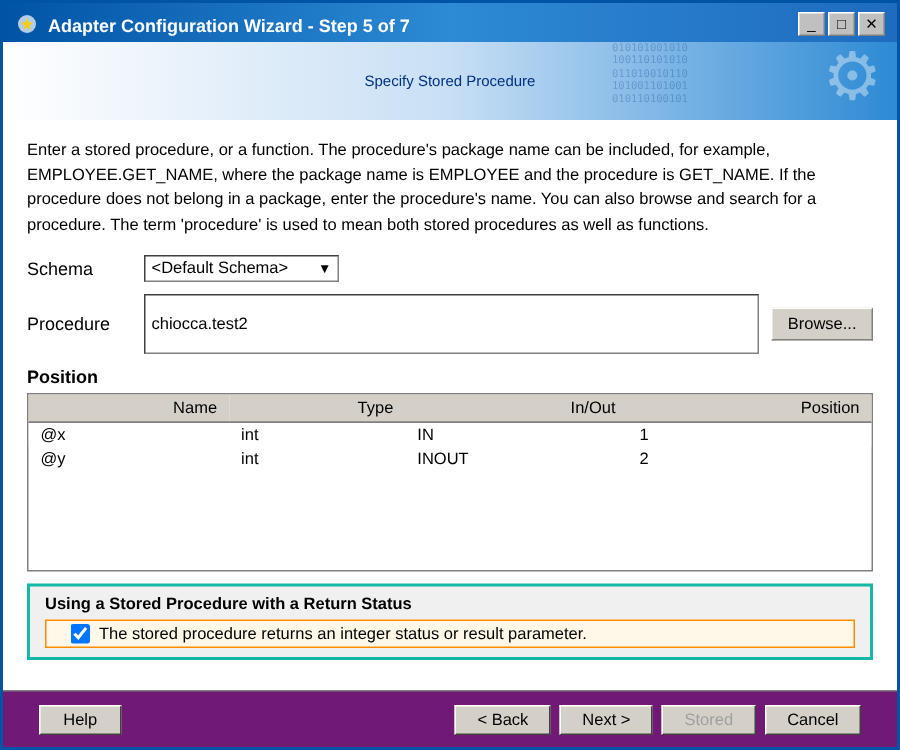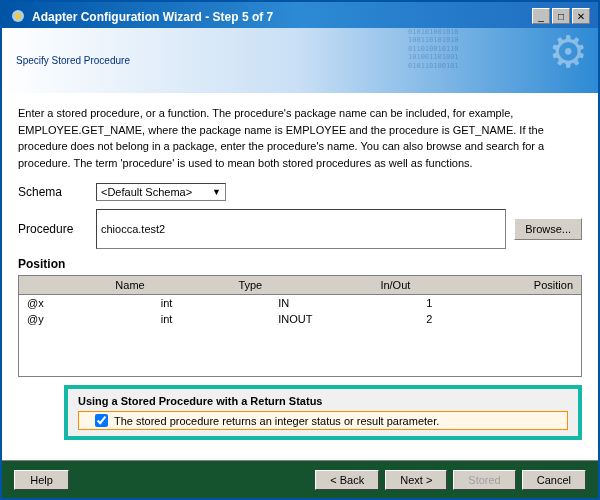--- a/index.html
+++ b/index.html
@@ -60,27 +60,28 @@
       font-size: 10px;
       display: flex;
       align-items: center;
       justify-content: center;
       cursor: pointer;
       color: #000;
     }
 
     .header-banner {
       background: linear-gradient(to right, #ffffff, #c8dff5, #2d8ad4);
-      height: 65px;
+      height: 52px;
       display: flex;
       align-items: center;
       padding: 0 14px;
       flex-shrink: 0;
       position: relative;
       overflow: hidden;
+      justify-content: center;
     }
 
     .header-title {
       font-size: 10px;
       font-weight: normal;
       color: #003080;
       z-index: 1;
     }
 
     .header-gear {
@@ -202,25 +203,24 @@
       padding: 2px 8px;
       vertical-align: top;
     }
 
     .args-table tr:nth-child(odd) td {
       background: #fff;
     }
 
     .return-status-section {
       background: #f0f0f0;
-      border: 4px solid #14b8a6;
+      border: 2px solid #14b8a6;
       padding: 6px 10px;
       margin-bottom: 8px;
       flex-shrink: 0;
-      margin-left: 46px;
     }
 
     .return-status-title {
       font-size: 11px;
       font-weight: bold;
       color: #000;
       margin-bottom: 4px;
     }
 
     .checkbox-highlight {
@@ -231,23 +231,23 @@
       background: #fff8e8;
       padding: 2px 16px;
     }
 
     .checkbox-label {
       font-size: 11px;
       color: #000;
     }
 
     .footer {
-      background: #14532d;
+      background: #701a75;
       border-top: 1px solid #808080;
-      padding: 6px 12px;
+      padding: 6px 24px;
       display: flex;
       align-items: center;
       justify-content: space-between;
       flex-shrink: 0;
       height: 38px;
     }
 
     .footer-left {
       display: flex;
       gap: 6px;

